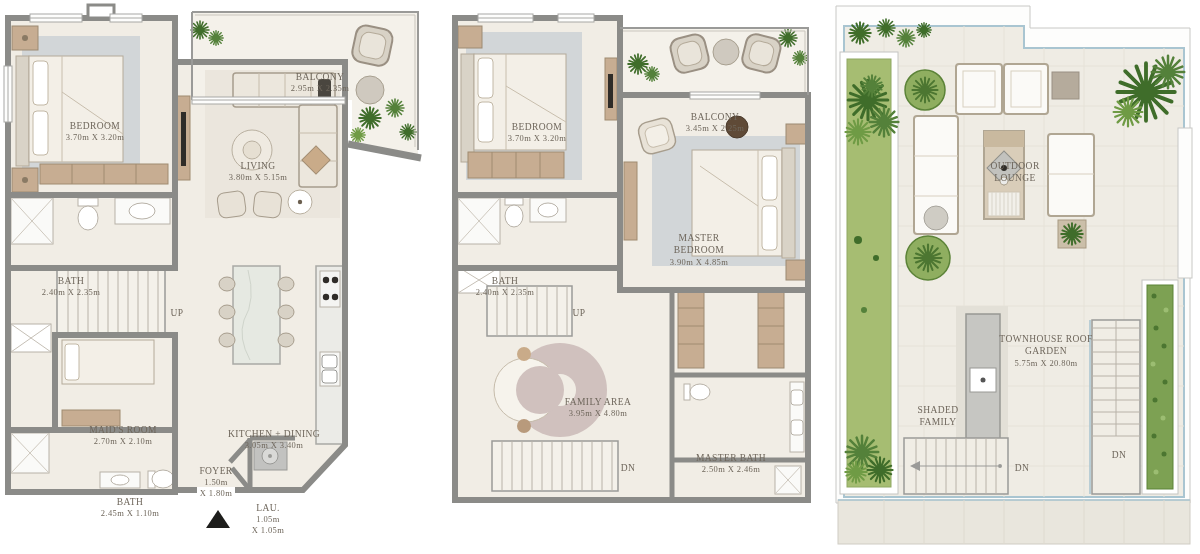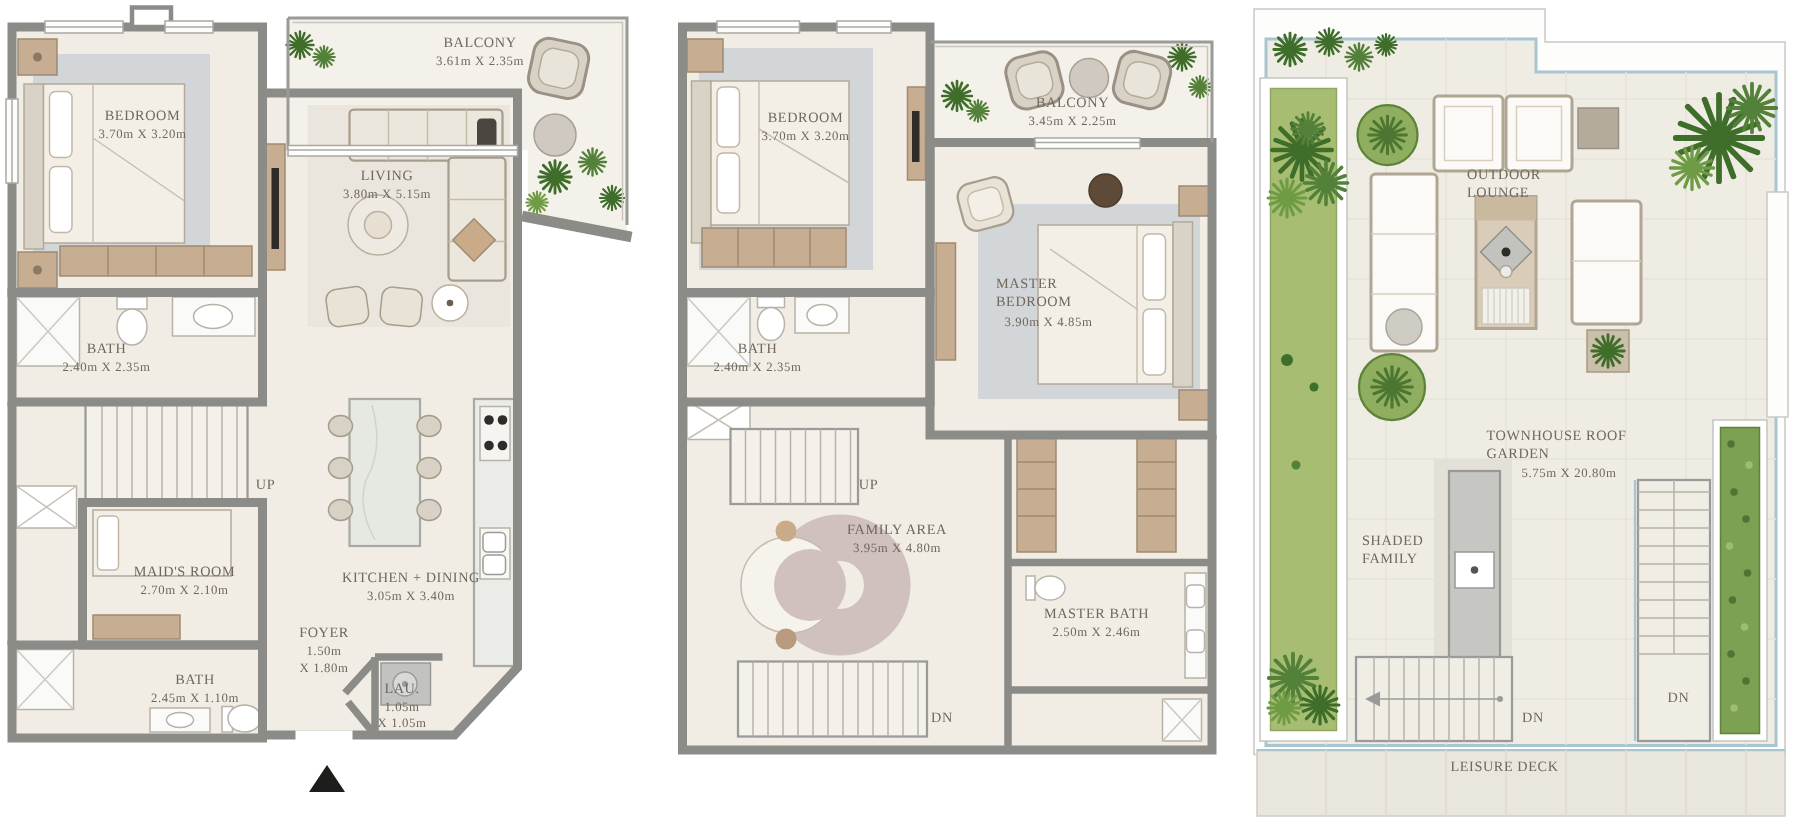--- a/index.html
+++ b/index.html
@@ -1,26 +1,26 @@
 <!DOCTYPE html>
 <html><head>
 <meta charset="utf-8">
 <style>
   html,body{margin:0;padding:0;background:#ffffff;}
   .stage{position:relative;width:1200px;height:554px;background:#ffffff;overflow:hidden;
          font-family:"Liberation Serif", serif;}
   .stage svg{position:absolute;left:0;top:0;}
   .labels{position:absolute;left:0;top:0;width:1200px;height:554px;}
   .lbl{position:absolute;transform:translate(-50%,-50%);display:flex;flex-direction:column;
-       align-items:center;text-align:left;color:#6f675c;line-height:1.3;letter-spacing:.4px;}
+       align-items:center;text-align:center;color:#6f675c;line-height:1.3;letter-spacing:.4px;margin-top:48px;}
   .lbl .name{font-size:9.5px;}
   .lbl .dims{font-size:8.5px;}
   .nw{white-space:nowrap;}
   .w60{width:60px;} .w74{width:74px;} .w80{width:80px;} .w110{width:110px;}
-  .stair{position:absolute;transform:translate(-50%,-50%);color:#6f675c;font-size:9.5px;letter-spacing:.5px;margin-top:11px;}
+  .stair{position:absolute;transform:translate(-50%,-50%);color:#6f675c;font-size:9.5px;letter-spacing:.5px;}
 </style>
 </head>
 <body>
 
 <div class="stage">
 <svg viewBox="0 0 1200 554" width="1200" height="554">
 <defs>
   <g id="plant8" fill="none" stroke-linecap="round">
     <path d="M0,-9 L0,9 M-9,0 L9,0 M-6.5,-6.5 L6.5,6.5 M-6.5,6.5 L6.5,-6.5 M-3,-8 L3,8 M-8,-3 L8,3 M-8,3 L8,-3 M-3,8 L3,-8"></path>
   </g>
@@ -429,21 +429,21 @@
 </svg>
 
 <div class="labels">
 
   <div class="lbl" style="left:95px;top:84px">
     <span class="name nw">BEDROOM</span>
     <span class="dims nw">3.70m X 3.20m</span>
   </div>
   <div class="lbl" style="left:320px;top:35px">
     <span class="name nw">BALCONY</span>
-    <span class="dims nw">3.61m X 2.35m</span>
+    <span class="dims nw">2.95m X 2.35m</span>
   </div>
   <div class="lbl" style="left:258px;top:124px">
     <span class="name nw">LIVING</span>
     <span class="dims nw">3.80m X 5.15m</span>
   </div>
   <div class="lbl" style="left:71px;top:239px">
     <span class="name nw">BATH</span>
     <span class="dims nw">2.40m X 2.35m</span>
   </div>
   <div class="lbl" style="left:123px;top:388px">

